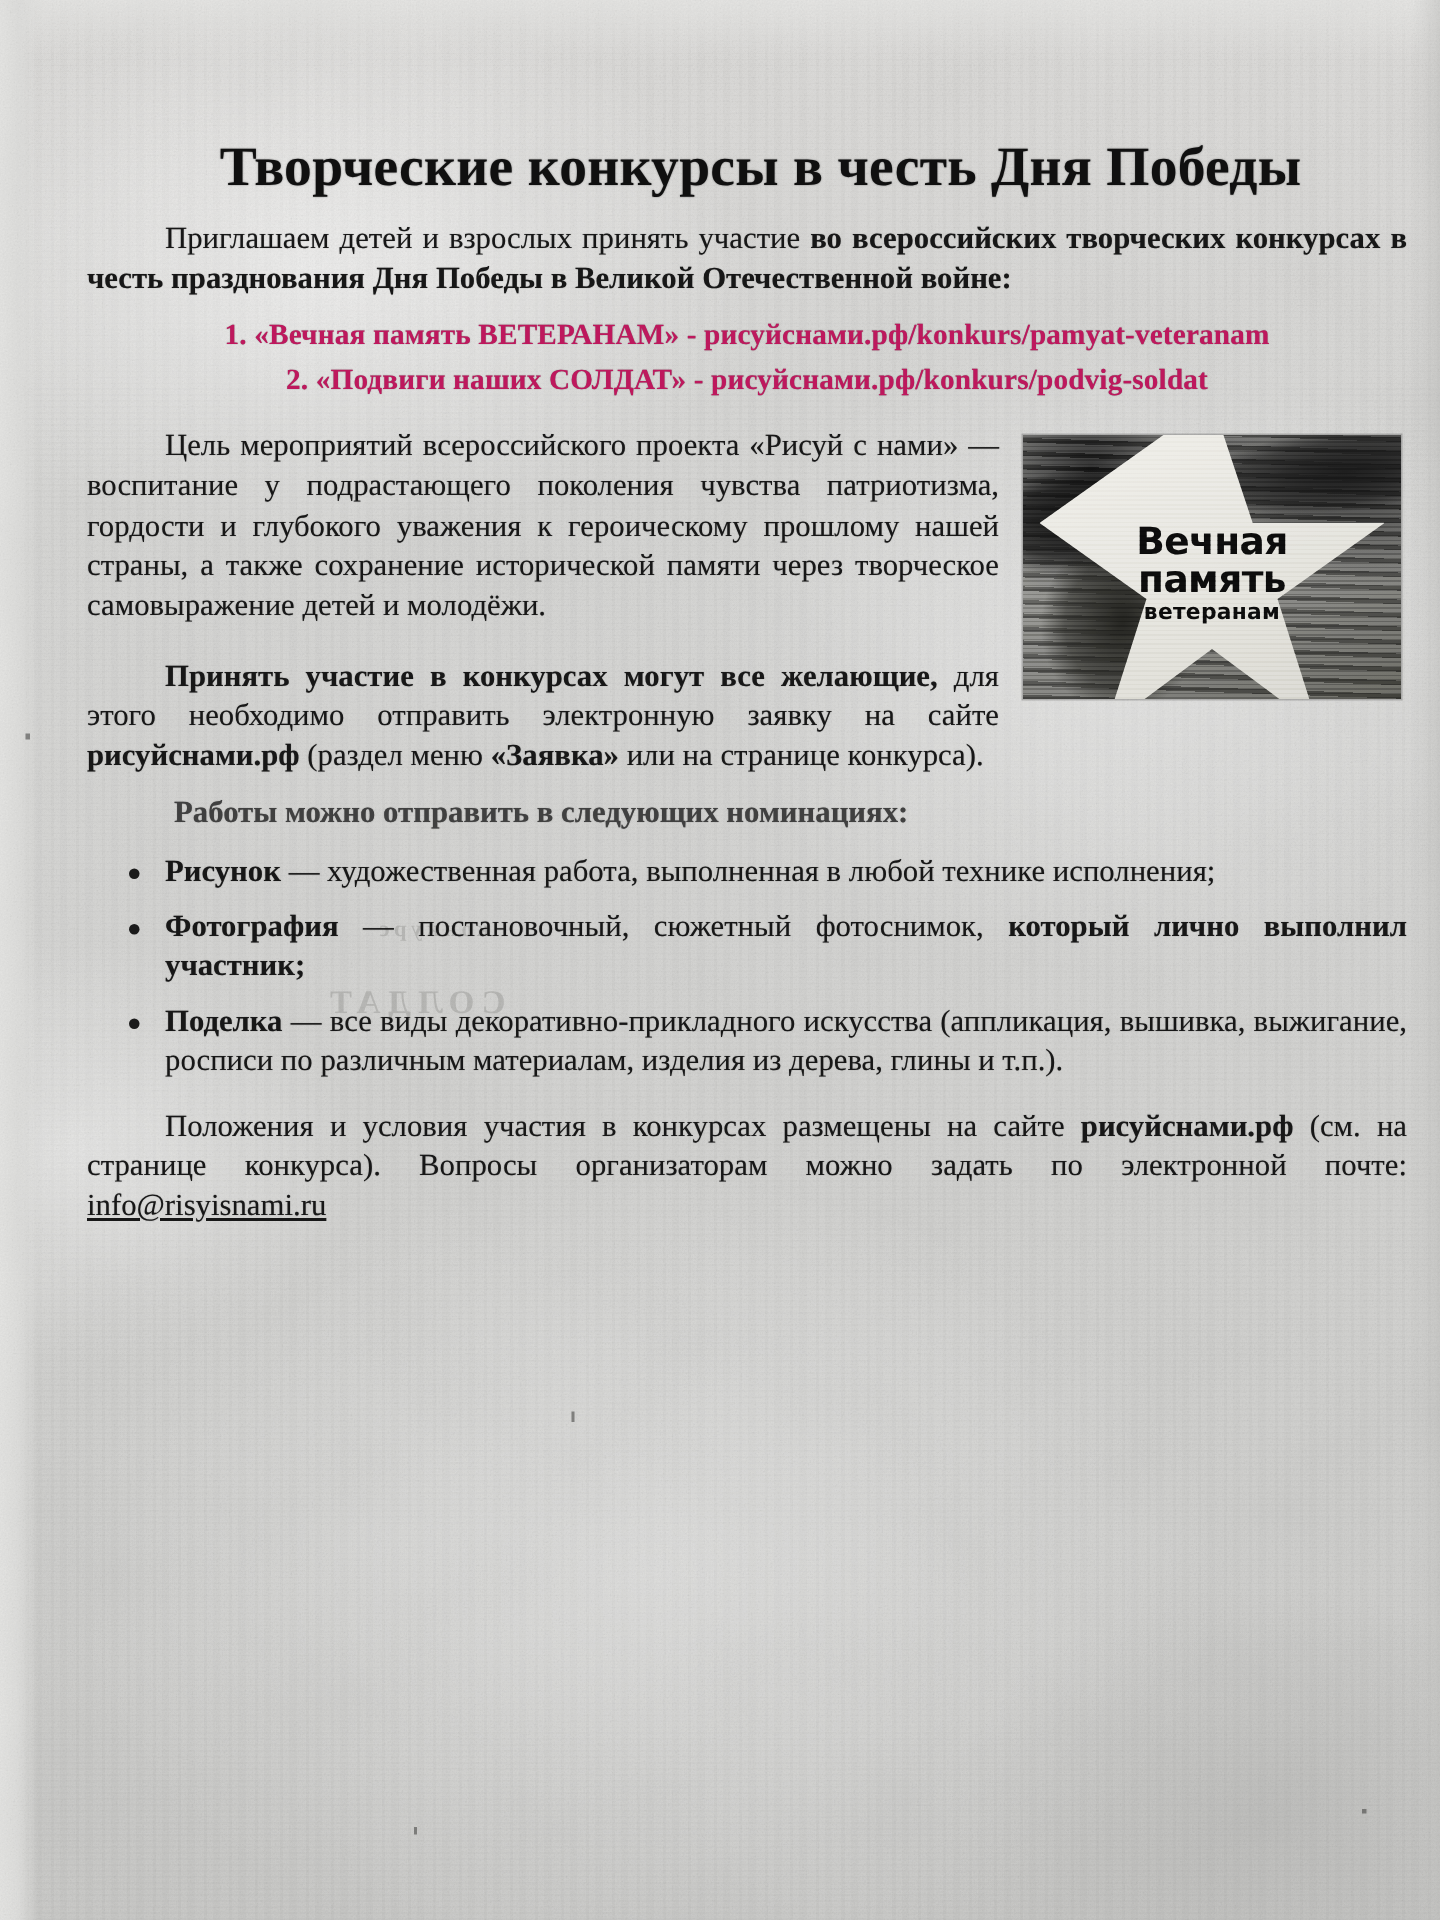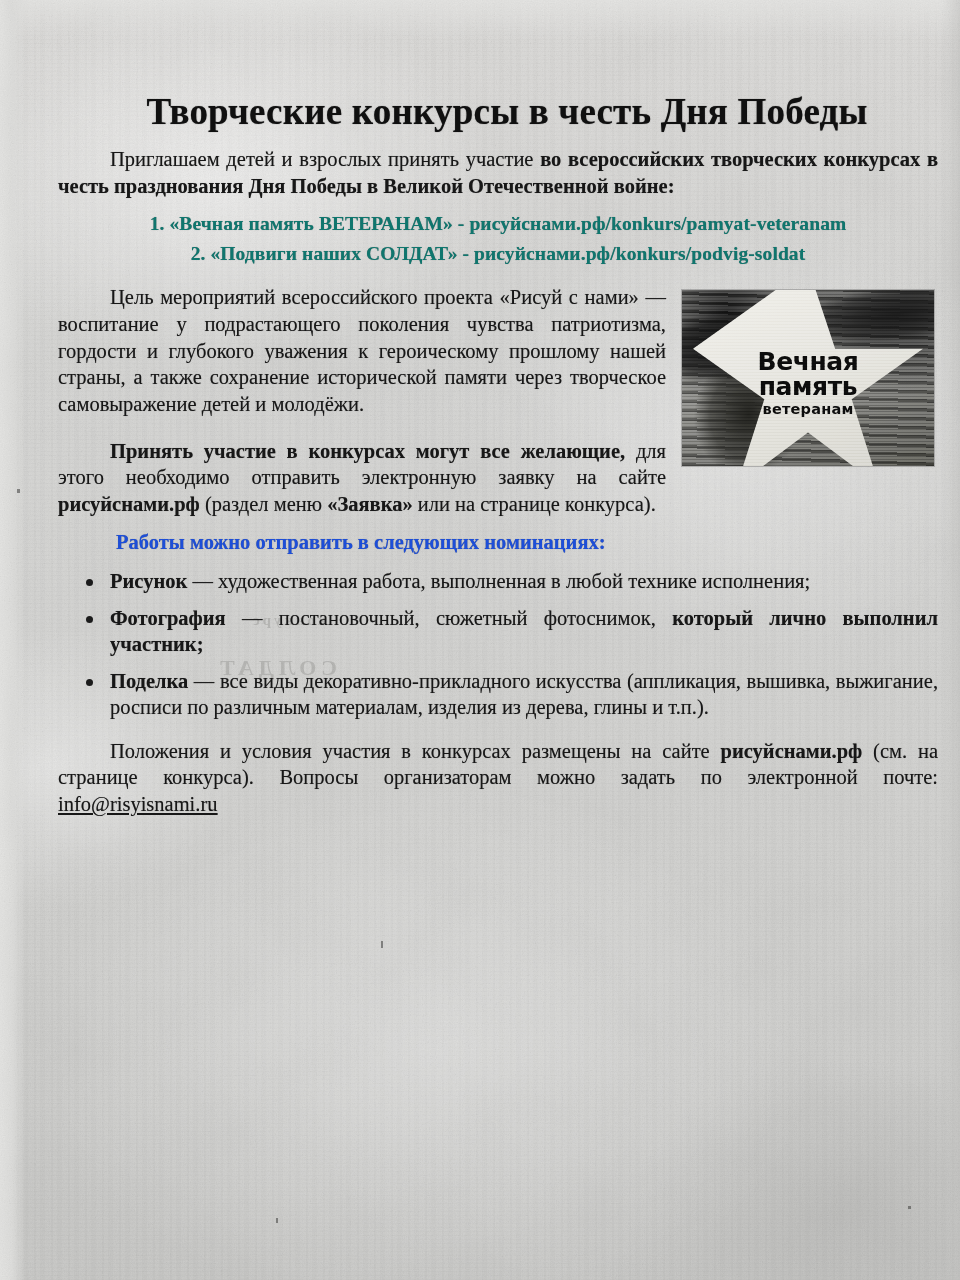--- a/index.html
+++ b/index.html
@@ -114,21 +114,21 @@
   .contest-list {
     list-style: none;
     padding: 0;
     margin: 0 0 16px 0;
     text-align: center;
   }
   .contest-list li {
     font-size: 19.5px;
     font-weight: bold;
     line-height: 1.52;
-    color: #0f766e;
+    color: #be185d;
     letter-spacing: 0.1px;
     text-shadow: 0 0 0.7px rgba(25,25,25,0.5);
   }
   .contest-url { font-weight: bold; }
 
   
   .wrapblock { overflow: hidden; }
 
   .star-photo {
     float: right;
@@ -204,21 +204,21 @@
   .st-l3 { font-size: 14.5px; font-weight: bold; line-height: 1.35; letter-spacing: 0.2px; }
 
   .goal-para { margin-bottom: 20px; }
   .apply-para { margin-bottom: 13px; }
 
   .nominations-title {
     font-size: 20.5px;
     font-weight: bold;
     margin: 0 0 14px 0;
     padding-left: 58px;
-    color: #1d4ed8;
+    color: #404040;
     text-shadow: 0 0 0.7px rgba(25,25,25,0.5);
   }
 
   .nom-list {
     list-style: none;
     padding: 0;
     margin: 0 0 18px 0;
   }
   .nom-list li {
     position: relative;

